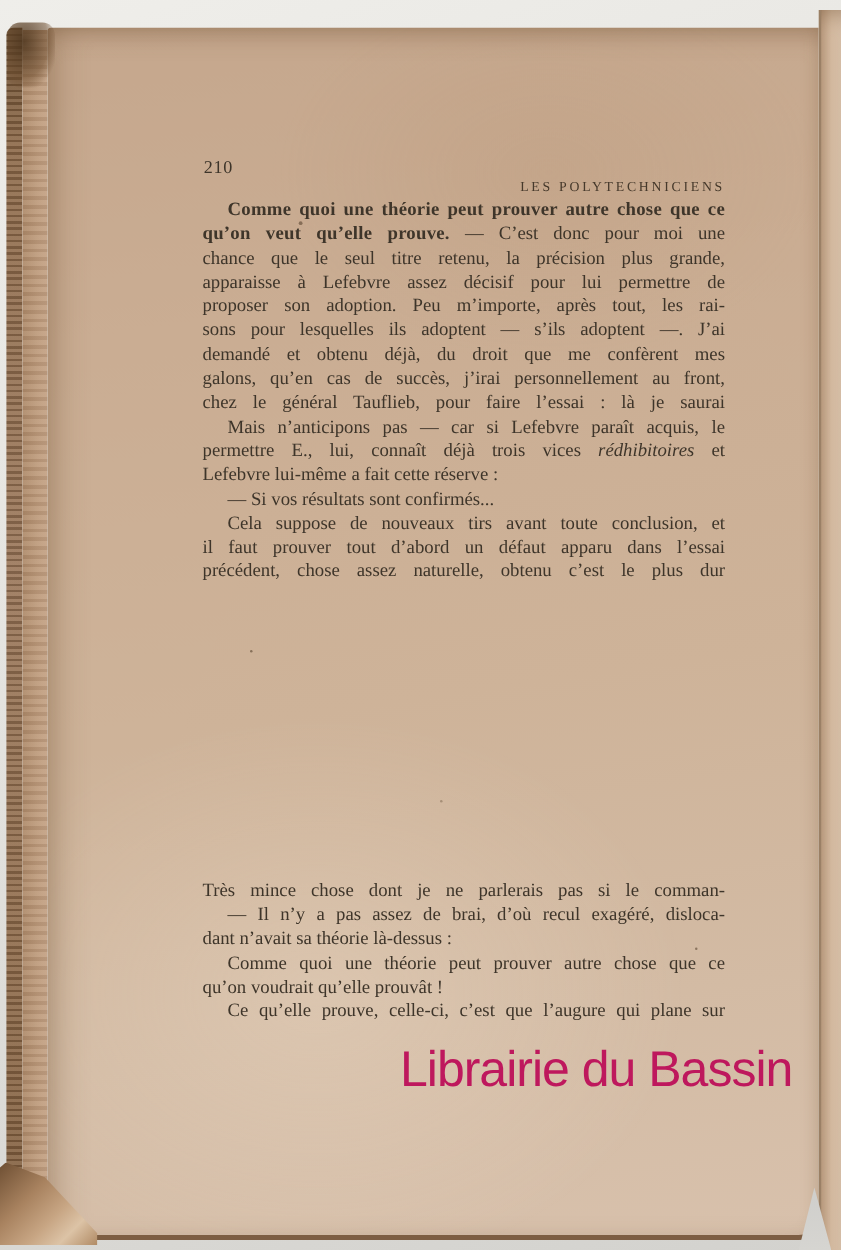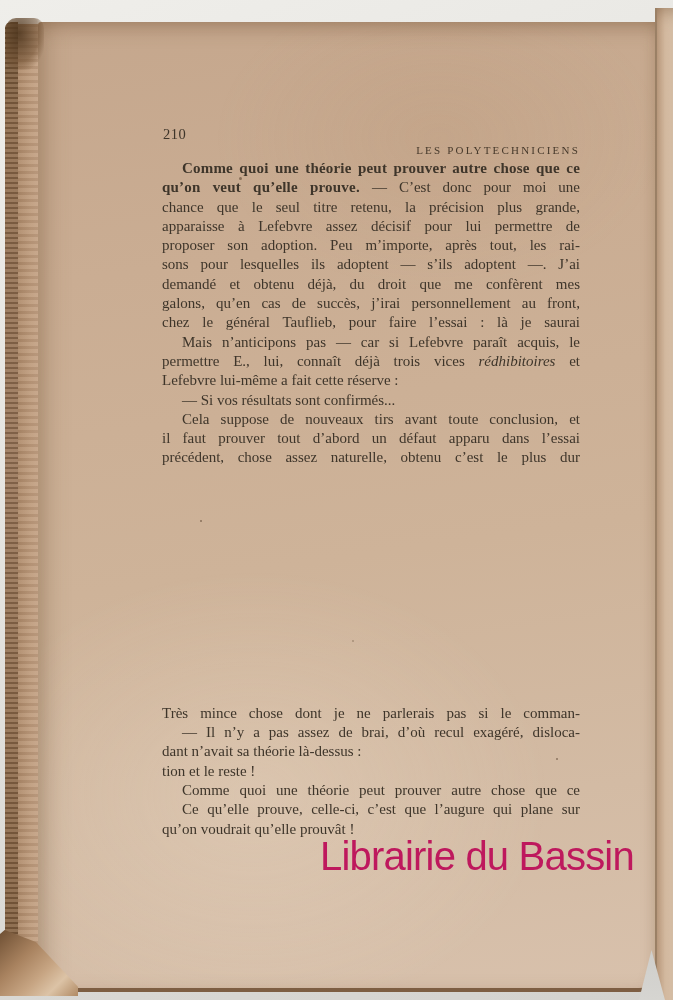--- a/index.html
+++ b/index.html
@@ -139,22 +139,21 @@
         <div class="line indent justify"><span>Mais n’anticipons pas — car si Lefebvre paraît acquis, le</span></div>
         <div class="line justify"><span>permettre E., lui, connaît déjà trois vices </span><span class="italic">rédhibitoires</span><span> et</span></div>
         <div class="line"><span>Lefebvre lui-même a fait cette réserve :</span></div>
         <div class="line indent"><span>— Si vos résultats sont confirmés...</span></div>
         <div class="line indent justify"><span>Cela suppose de nouveaux tirs avant toute conclusion, et</span></div>
         <div class="line justify"><span>il faut prouver tout d’abord un défaut apparu dans l’essai</span></div>
         <div class="line justify"><span>précédent, chose assez naturelle, obtenu c’est le plus dur</span></div>
         <div class="line justify gap"><span>Très mince chose dont je ne parlerais pas si le comman-</span></div>
         <div class="line indent justify"><span>— Il n’y a pas assez de brai, d’où recul exagéré, disloca-</span></div>
         <div class="line"><span>dant n’avait sa théorie là-dessus :</span></div>
-        <div class="line"><span>tion et le reste !</span></div>
         <div class="line indent justify"><span>Comme quoi une théorie peut prouver autre chose que ce</span></div>
+        <div class="line"><span>qu’on voudrait qu’elle prouvât !</span></div>
         <div class="line indent justify"><span>Ce qu’elle prouve, celle-ci, c’est que l’augure qui plane sur</span></div>
-        <div class="line"><span>qu’on voudrait qu’elle prouvât !</span></div>
       </div>
   </div>
 
   <div class="watermark" style="color: #be185d;">Librairie du Bassin</div>
 
 </div>
 
 </body></html>

